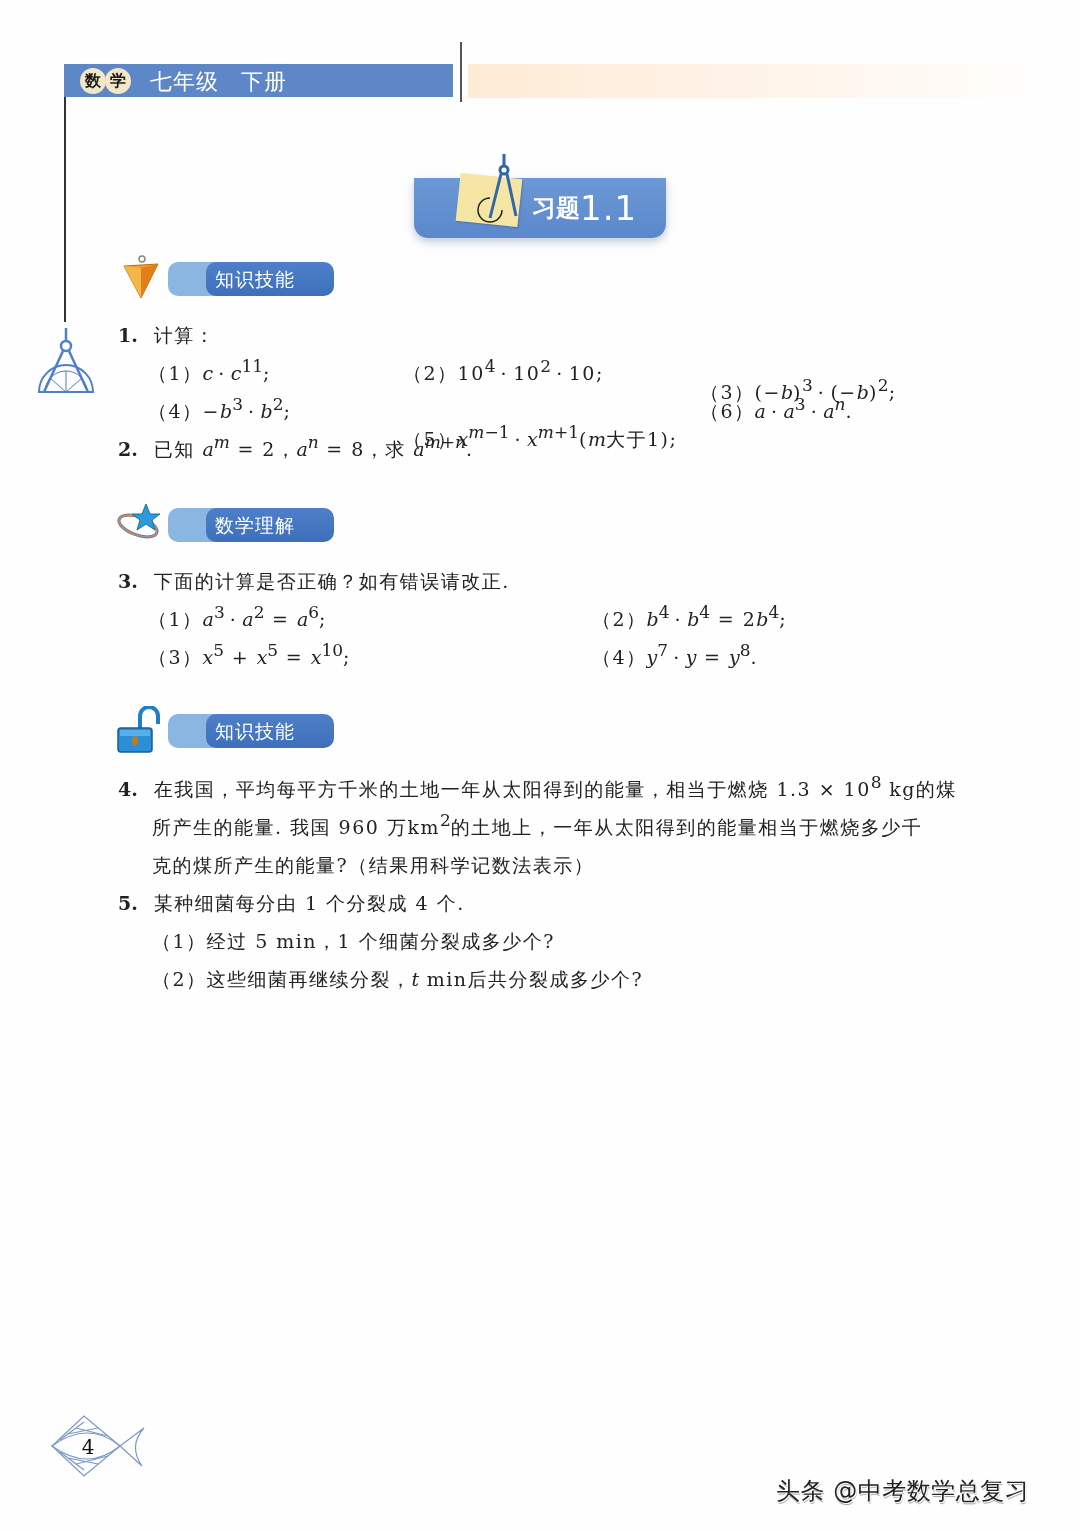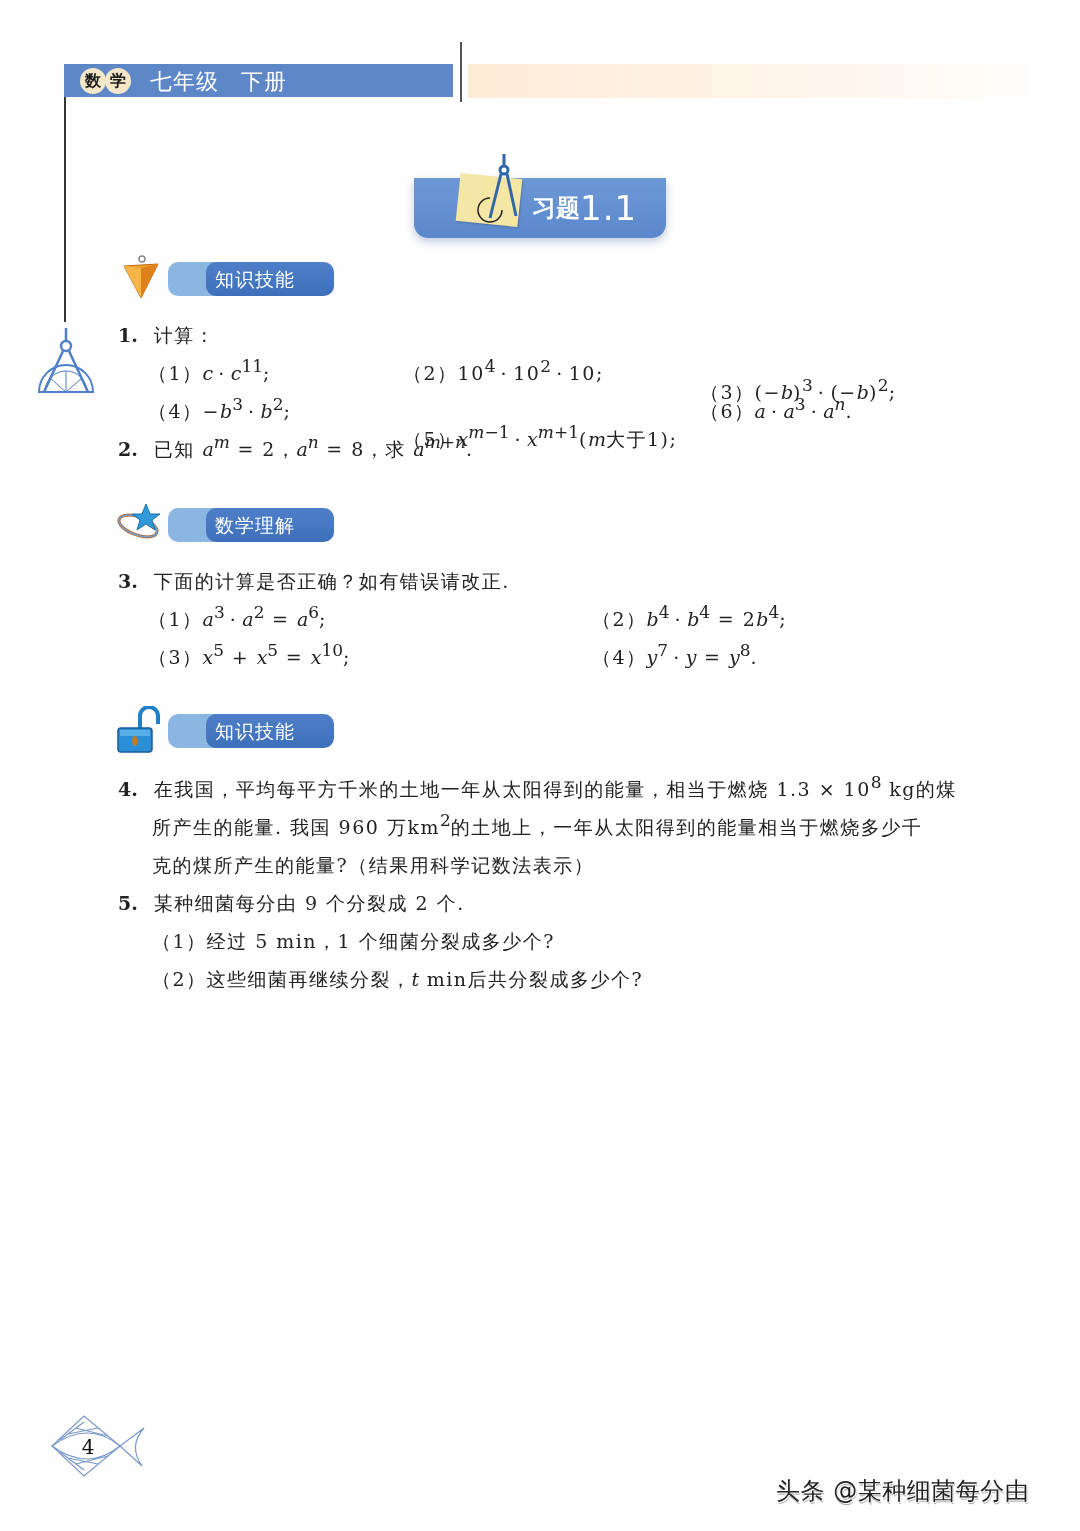--- a/index.html
+++ b/index.html
@@ -167,31 +167,31 @@
   <div class="pill">知识技能</div>
 </div>
 
 <div class="line" style="left:118px; top:776px;">
   <span class="qn">4.</span>在我国，平均每平方千米的土地一年从太阳得到的能量，相当于燃烧 1.3 × 10<sup>8</sup> kg的煤
 </div>
 <div class="line" style="left:152px; top:814px;">所产生的能量. 我国 960 万km<sup>2</sup>的土地上，一年从太阳得到的能量相当于燃烧多少千</div>
 <div class="line" style="left:152px; top:852px;">克的煤所产生的能量?（结果用科学记数法表示）</div>
 
 <div class="line" style="left:118px; top:890px;">
-  <span class="qn">5.</span><span>某种细菌每分由 9 个分裂成 2 个.</span>
+  <span class="qn">5.</span><span>某种细菌每分由 1 个分裂成 4 个.</span>
 </div>
 <div class="line" style="left:152px; top:928px;">
   <span>（1）</span><span>经过 5 min，1 个细菌分裂成多少个?</span>
 </div>
 <div class="line" style="left:152px; top:966px;">
   <span>（2）</span>这些细菌再继续分裂，<span class="it">t</span> min后共分裂成多少个?
 </div>
 
 <svg class="fish" viewBox="0 0 96 70">
   <g fill="none" stroke="#7a98c8" stroke-width="1.2">
     <path d="M2 32 Q38 6 70 32 Q38 58 2 32 Z"></path>
     <polygon points="2,32 34,2 70,32 34,62"></polygon>
     <path d="M70 32 L94 14 M70 32 L92 52 M94 14 Q78 32 92 52"></path>
     <path d="M10 26 L34 8 M18 20 L48 14 M26 14 L58 22 M10 38 L34 56 M18 44 L48 50 M26 50 L58 42"></path>
   </g>
 </svg>
 <div class="page-num">4</div>
-<div class="watermark">头条 @某种细菌每分由</div>
+<div class="watermark">头条 @中考数学总复习</div>
 
 </body></html>

